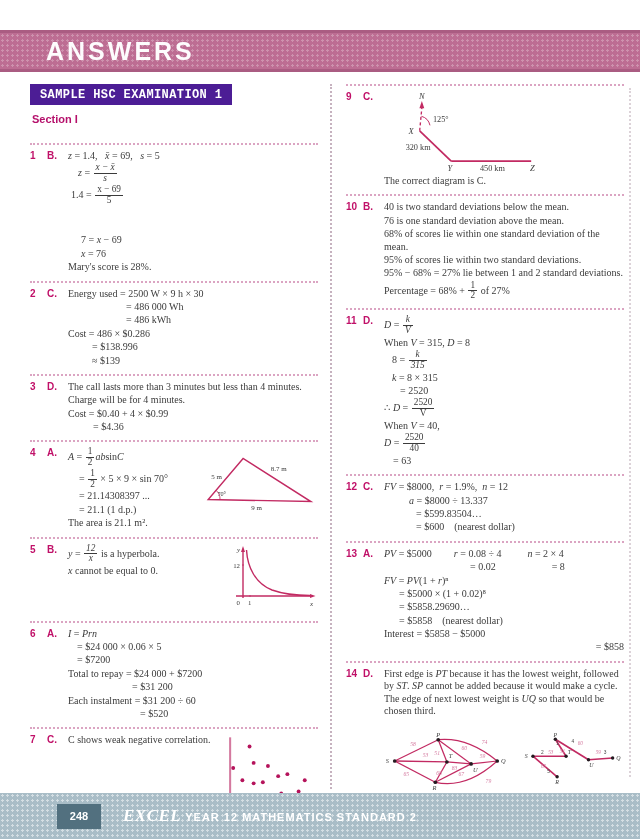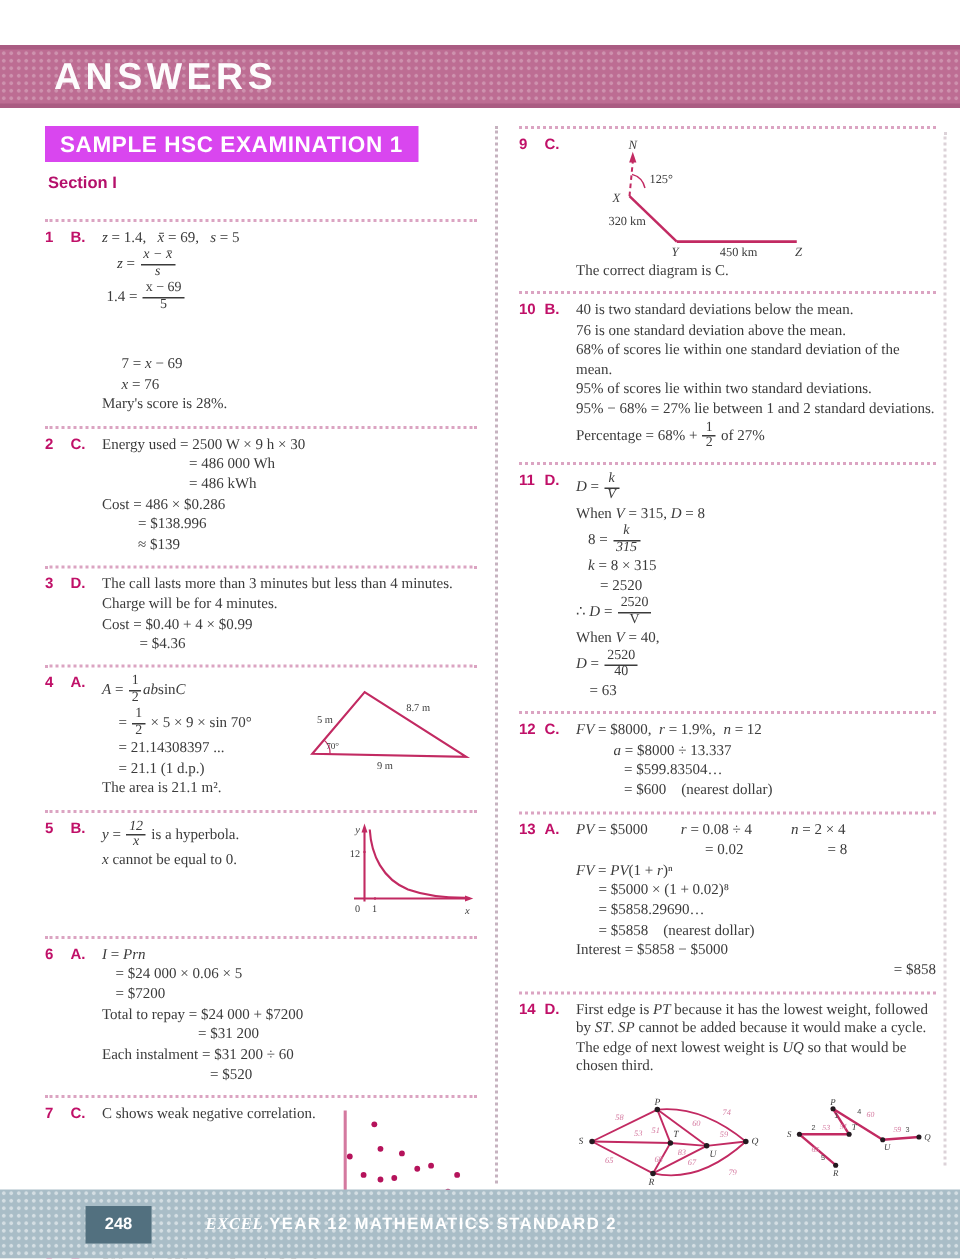--- a/index.html
+++ b/index.html
@@ -5,34 +5,34 @@
   html,body{margin:0;padding:0;background:#e8e8e8;}
   .page{position:relative;width:640px;height:839px;background:#ffffff;overflow:hidden;
         font-family:"Liberation Serif","DejaVu Serif",serif;color:#3b3b3b;}
 
   
   .banner{position:absolute;top:30px;left:0;right:0;height:36px;
           background-color:#bd6d93;
           background-image:radial-gradient(circle, rgba(255,255,255,.25) 1px, transparent 1.4px);
           background-size:5px 5px;
           border-top:3px solid #aa5c82;border-bottom:3px solid #aa5c82;
-          display:flex;align-items:center;}
+          display:flex;align-items:center;padding-left:10px;}
   .banner-title{margin-left:36px;font-family:"Liberation Sans","DejaVu Sans",sans-serif;
           font-weight:bold;font-size:25px;letter-spacing:3px;color:#fdfcfd;}
 
   
   .content{position:absolute;top:84px;left:30px;width:594px;bottom:50px;display:flex;}
   .col-left{width:288px;flex:none;}
   .vdiv{flex:none;width:0;border-left:2px dotted #c6b2bf;margin-left:12px;}
   .col-right{flex:1;padding-left:14px;min-width:0;}
   .right-edge{position:absolute;right:9px;top:88px;bottom:62px;border-left:2px dotted #dcd2d8;}
 
-  .exam-box{display:inline-block;background:#d946ef;color:#fff;
-            font-family:Liberation Sans, sans-serif;font-weight:bold;
-            font-size:15px;letter-spacing:.4px;padding:4px 10px 3px;}
+  .exam-box{display:inline-block;background:#4c1d95;color:#fff;
+            font-family:Liberation Mono, monospace;font-weight:bold;
+            font-size:12px;letter-spacing:.4px;padding:4px 10px 3px;}
   .section-sub{color:#b5106b;font-family:"Liberation Sans","DejaVu Sans",sans-serif;
             font-weight:bold;font-size:11px;margin:8px 0 18px 2px;}
 
   
   .ans{display:grid;grid-template-columns:17px 21px 1fr;padding:4px 0 6px;
        border-top:2px dotted #dba4c2;}
   .anum,.alet{color:#c01068;font-family:"Liberation Sans","DejaVu Sans",sans-serif;
        font-weight:bold;font-size:10px;padding-top:1px;}
   .abody{position:relative;min-width:0;}
   .mline{white-space:pre-wrap;font-size:10px;line-height:1.24;margin:1px 0;}
@@ -65,28 +65,28 @@
   .nd{fill:#241a20;}
   .nw{font:italic 5.8px "Liberation Serif",serif;fill:#d4799f;}
   .no{font:5.4px "Liberation Sans",sans-serif;fill:#4a4a4a;}
   .nl{font:italic 6.6px "Liberation Serif",serif;fill:#3b3b3b;}
   .sd{fill:#b5135b;}
 
   
   .footer{position:absolute;left:0;right:0;bottom:0;height:46px;
           background-color:#a9bdc7;
           background-image:radial-gradient(circle, rgba(255,255,255,.5) 1px, transparent 1.4px);
-          background-size:5px 5px;display:flex;align-items:center;gap:14px;}
+          background-size:5px 5px;display:flex;align-items:center;}
   .page-box{width:44px;height:25px;background:#52707f;color:#fff;flex:none;
           font-family:"Liberation Sans","DejaVu Sans",sans-serif;font-weight:bold;font-size:11px;
           display:flex;align-items:center;justify-content:center;margin-left:57px;}
   .book-title{color:#fff;font-family:"Liberation Sans","DejaVu Sans",sans-serif;
           font-weight:bold;font-size:11px;letter-spacing:1px;margin-left:22px;}
   .book-title em{font-family:"Liberation Serif","DejaVu Serif",serif;
-          font-size:11px;letter-spacing:.5px;margin-right:4px;}
+          font-size:17px;letter-spacing:.5px;margin-right:4px;}
 </style>
 </head>
 <body>
 
 <div class="page">
 
   <div class="banner">
     <div class="banner-title">ANSWERS</div>
   </div>
 

